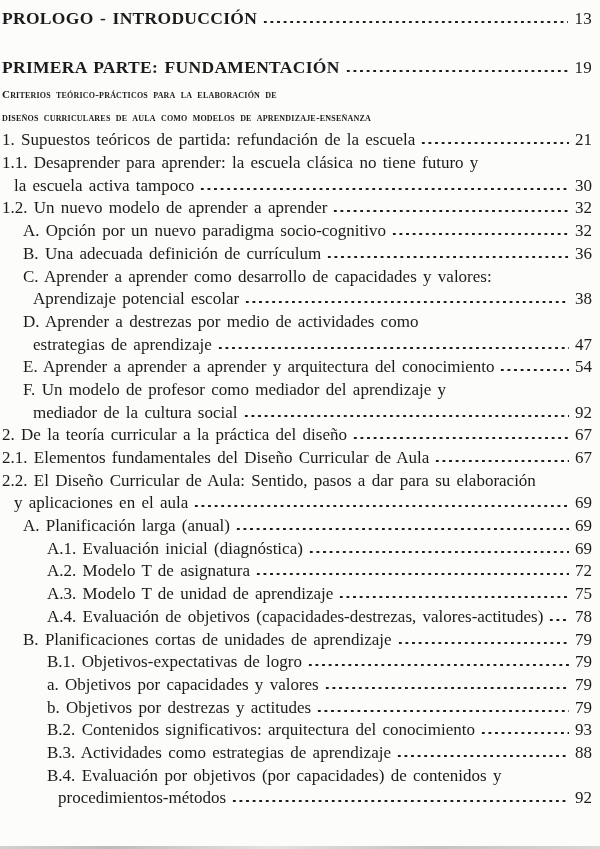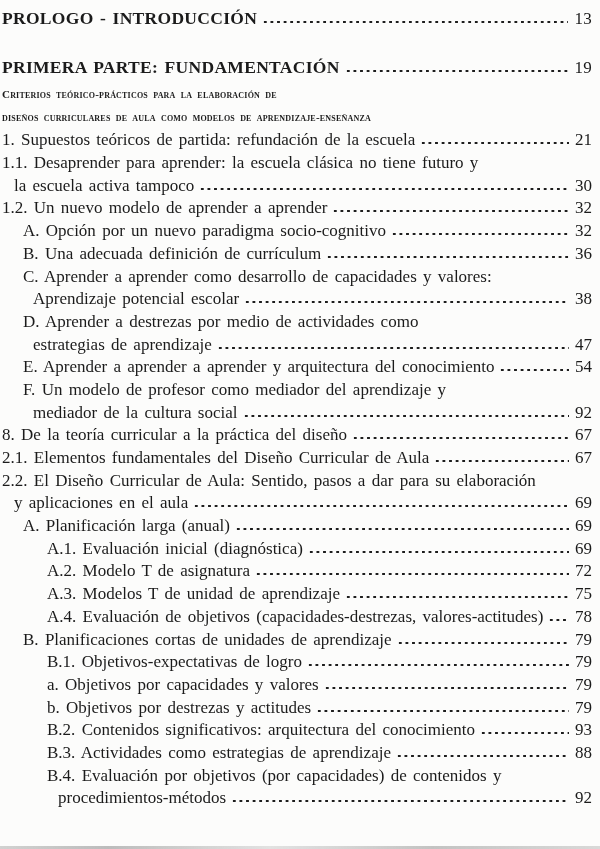--- a/index.html
+++ b/index.html
@@ -157,21 +157,21 @@
       </div>
       <div class="row ind-2">
         <span class="t">F. Un modelo de profesor como mediador del aprendizaje y</span>
       </div>
       <div class="row ind-3">
         <span class="t">mediador de la cultura social</span>
         <span class="leader"></span>
         <span class="pg">92</span>
       </div>
       <div class="row ind-0">
-        <span class="t">8. De la teoría curricular a la práctica del diseño</span>
+        <span class="t">2. De la teoría curricular a la práctica del diseño</span>
         <span class="leader"></span>
         <span class="pg">67</span>
       </div>
       <div class="row ind-0">
         <span class="t">2.1. Elementos fundamentales del Diseño Curricular de Aula</span>
         <span class="leader"></span>
         <span class="pg">67</span>
       </div>
       <div class="row ind-0">
         <span class="t">2.2. El Diseño Curricular de Aula: Sentido, pasos a dar para su elaboración</span>
@@ -190,21 +190,21 @@
         <span class="t">A.1. Evaluación inicial (diagnóstica)</span>
         <span class="leader"></span>
         <span class="pg">69</span>
       </div>
       <div class="row ind-4">
         <span class="t">A.2. Modelo T de asignatura</span>
         <span class="leader"></span>
         <span class="pg">72</span>
       </div>
       <div class="row ind-4">
-        <span class="t">A.3. Modelos T de unidad de aprendizaje</span>
+        <span class="t">A.3. Modelo T de unidad de aprendizaje</span>
         <span class="leader"></span>
         <span class="pg">75</span>
       </div>
       <div class="row ind-4">
         <span class="t">A.4. Evaluación de objetivos (capacidades-destrezas, valores-actitudes)</span>
         <span class="leader"></span>
         <span class="pg">78</span>
       </div>
       <div class="row ind-2">
         <span class="t">B. Planificaciones cortas de unidades de aprendizaje</span>

